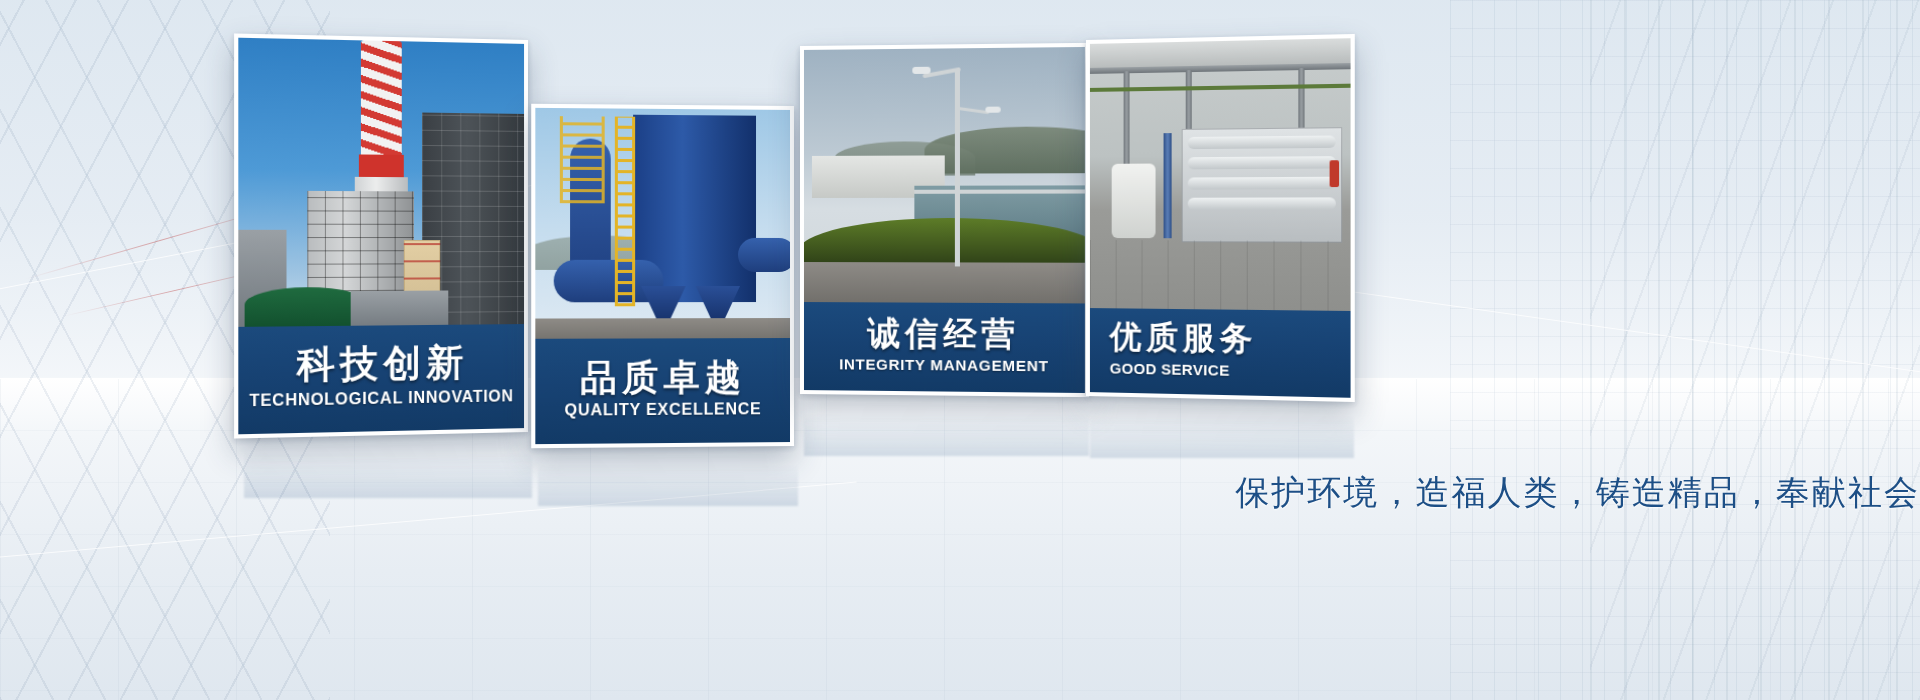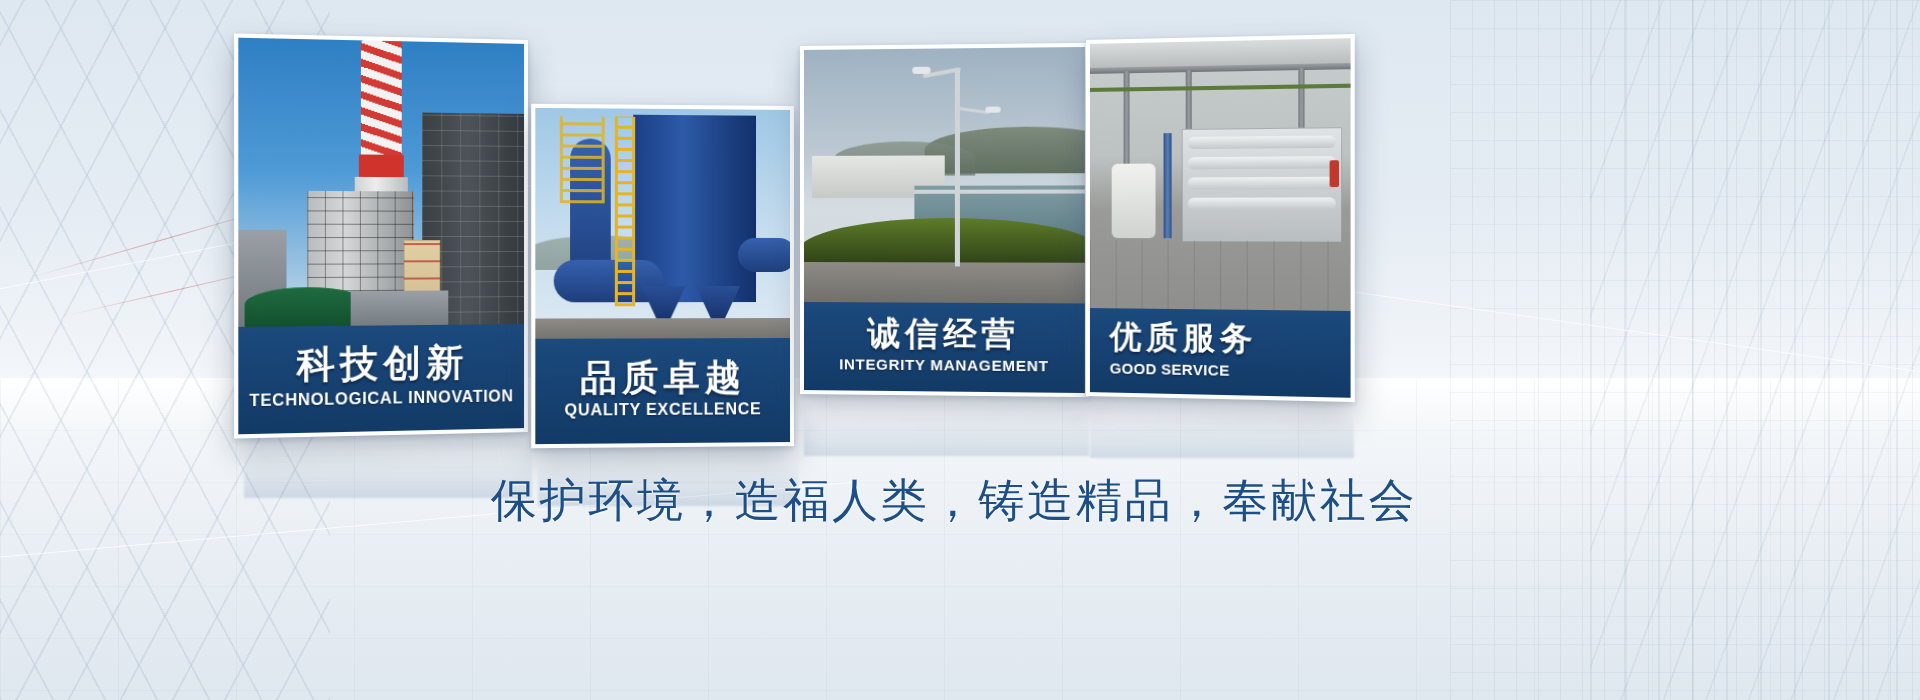--- a/index.html
+++ b/index.html
@@ -211,24 +211,24 @@
   .pipe-h{ position:absolute; background:linear-gradient(180deg,#9aa0a4,#6f757a); }
   .tank-white{ position:absolute; background:linear-gradient(180deg,#f1f2f0,#cfd2cf); border-radius:6px; }
   .red-valve{ position:absolute; background:#c0392b; border-radius:2px; }
   .ceiling{ position:absolute; background:linear-gradient(180deg,#d9dcdc,#b6baba); }
   .floor-tile{ position:absolute;
     background:linear-gradient(180deg,#a9a8a3,#8d8c87);
     background-image:repeating-linear-gradient(90deg, rgba(0,0,0,.10) 0 1px, transparent 1px 26px); }
 
   
   #tagline{
-    position:absolute; left:0; right:12px; top:470px;
-    text-align:center;
+    position:absolute; left:0; right:0; top:470px;
+    text-align:right;
     color:#1d4f86;
-    font-size:46px;
+    font-size:34px;
     letter-spacing:.06em;
     text-shadow:0 1px 2px rgba(255,255,255,.9);
   }
 </style>
 </head>
 <body>
 
 <div id="stage">
 
   <div class="bg-base"></div>

